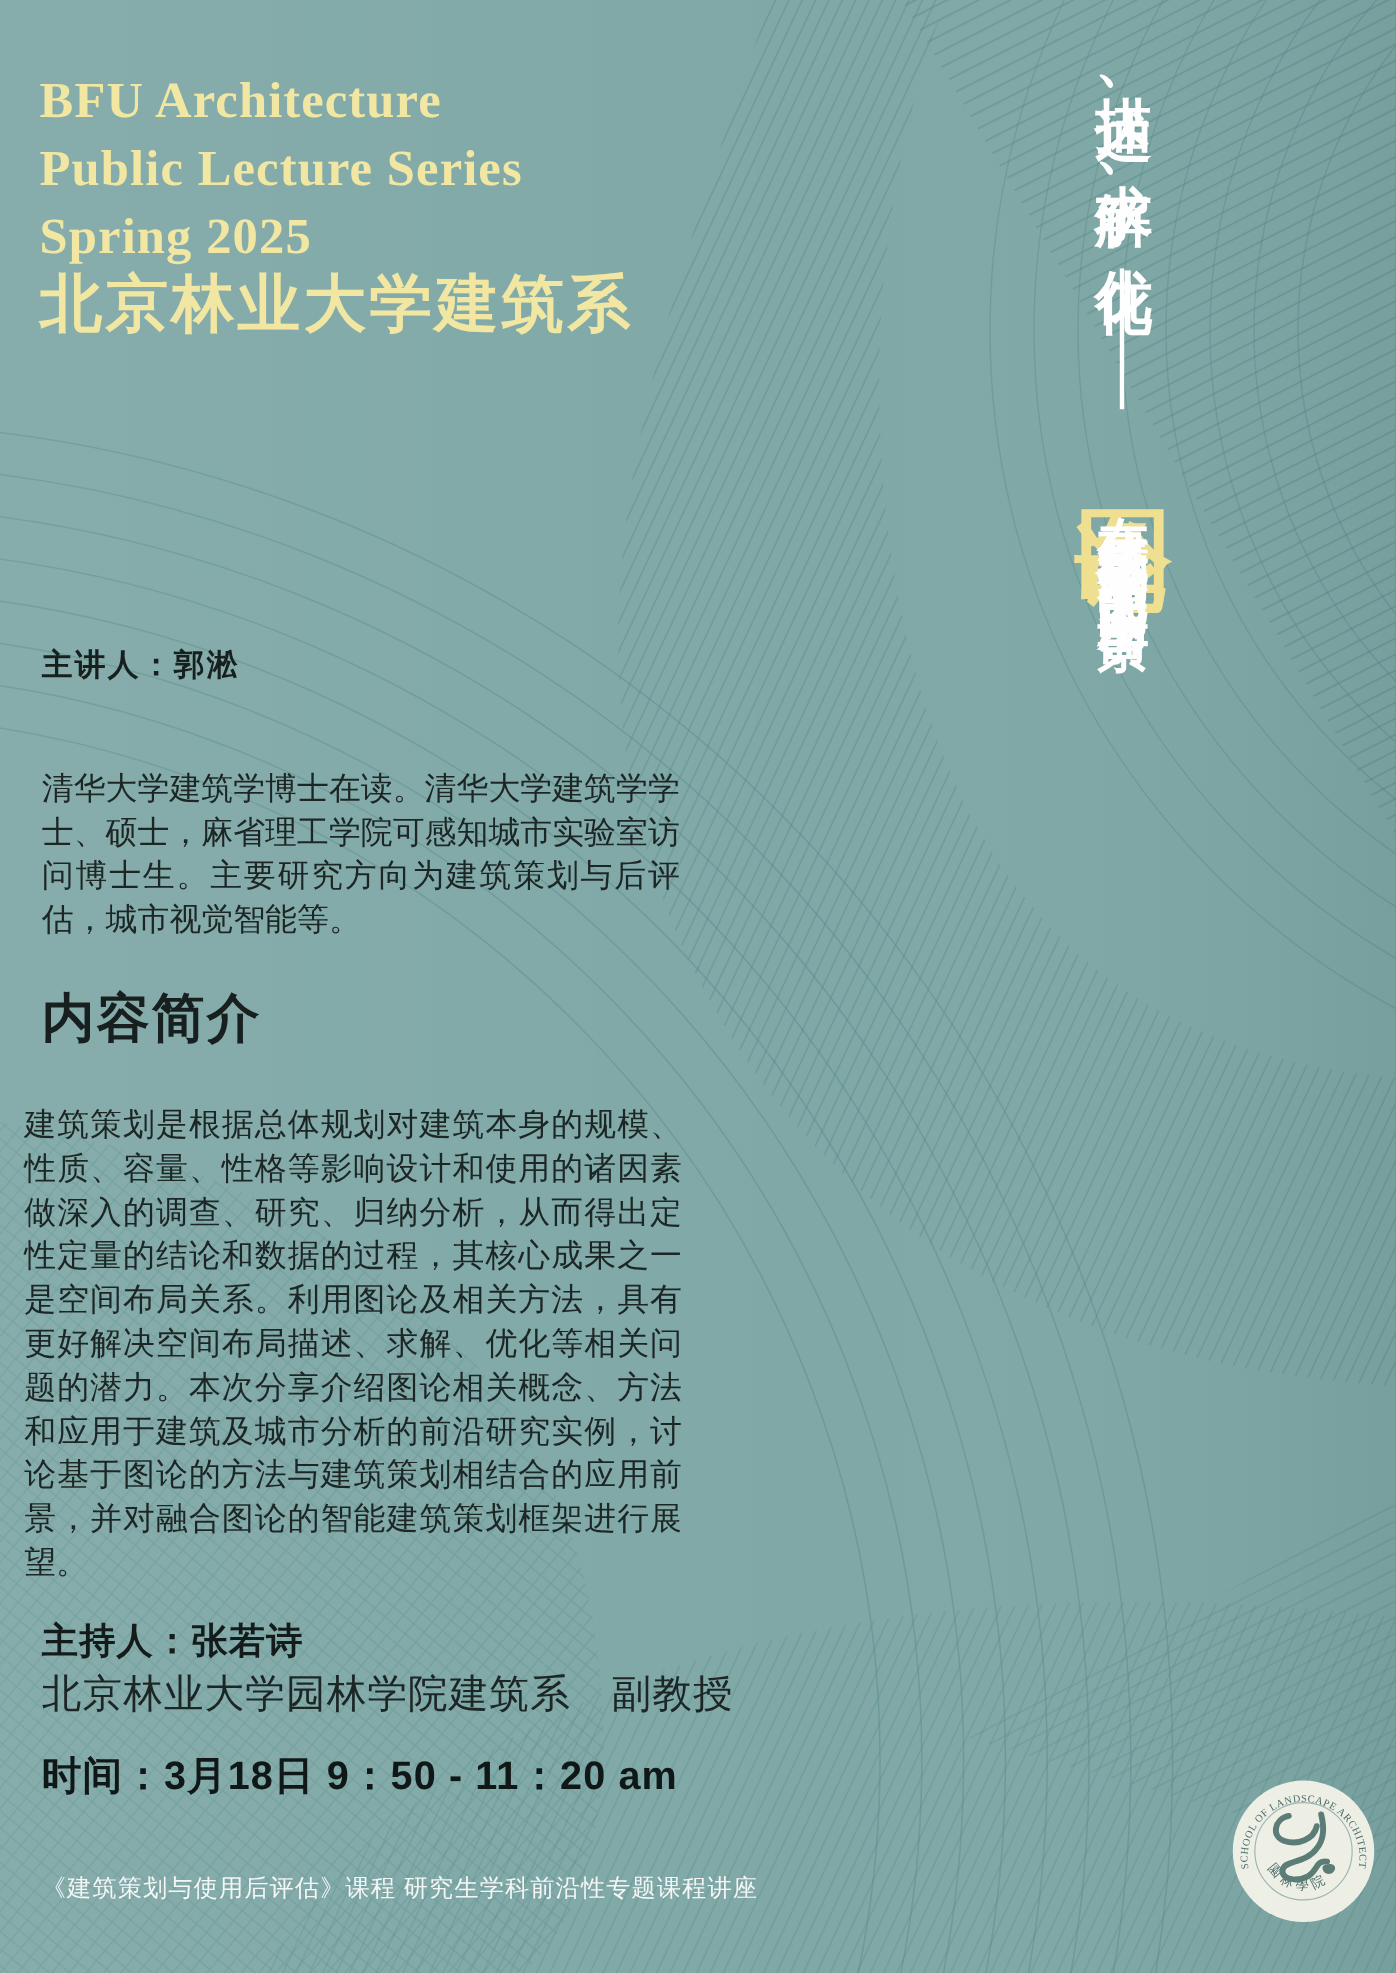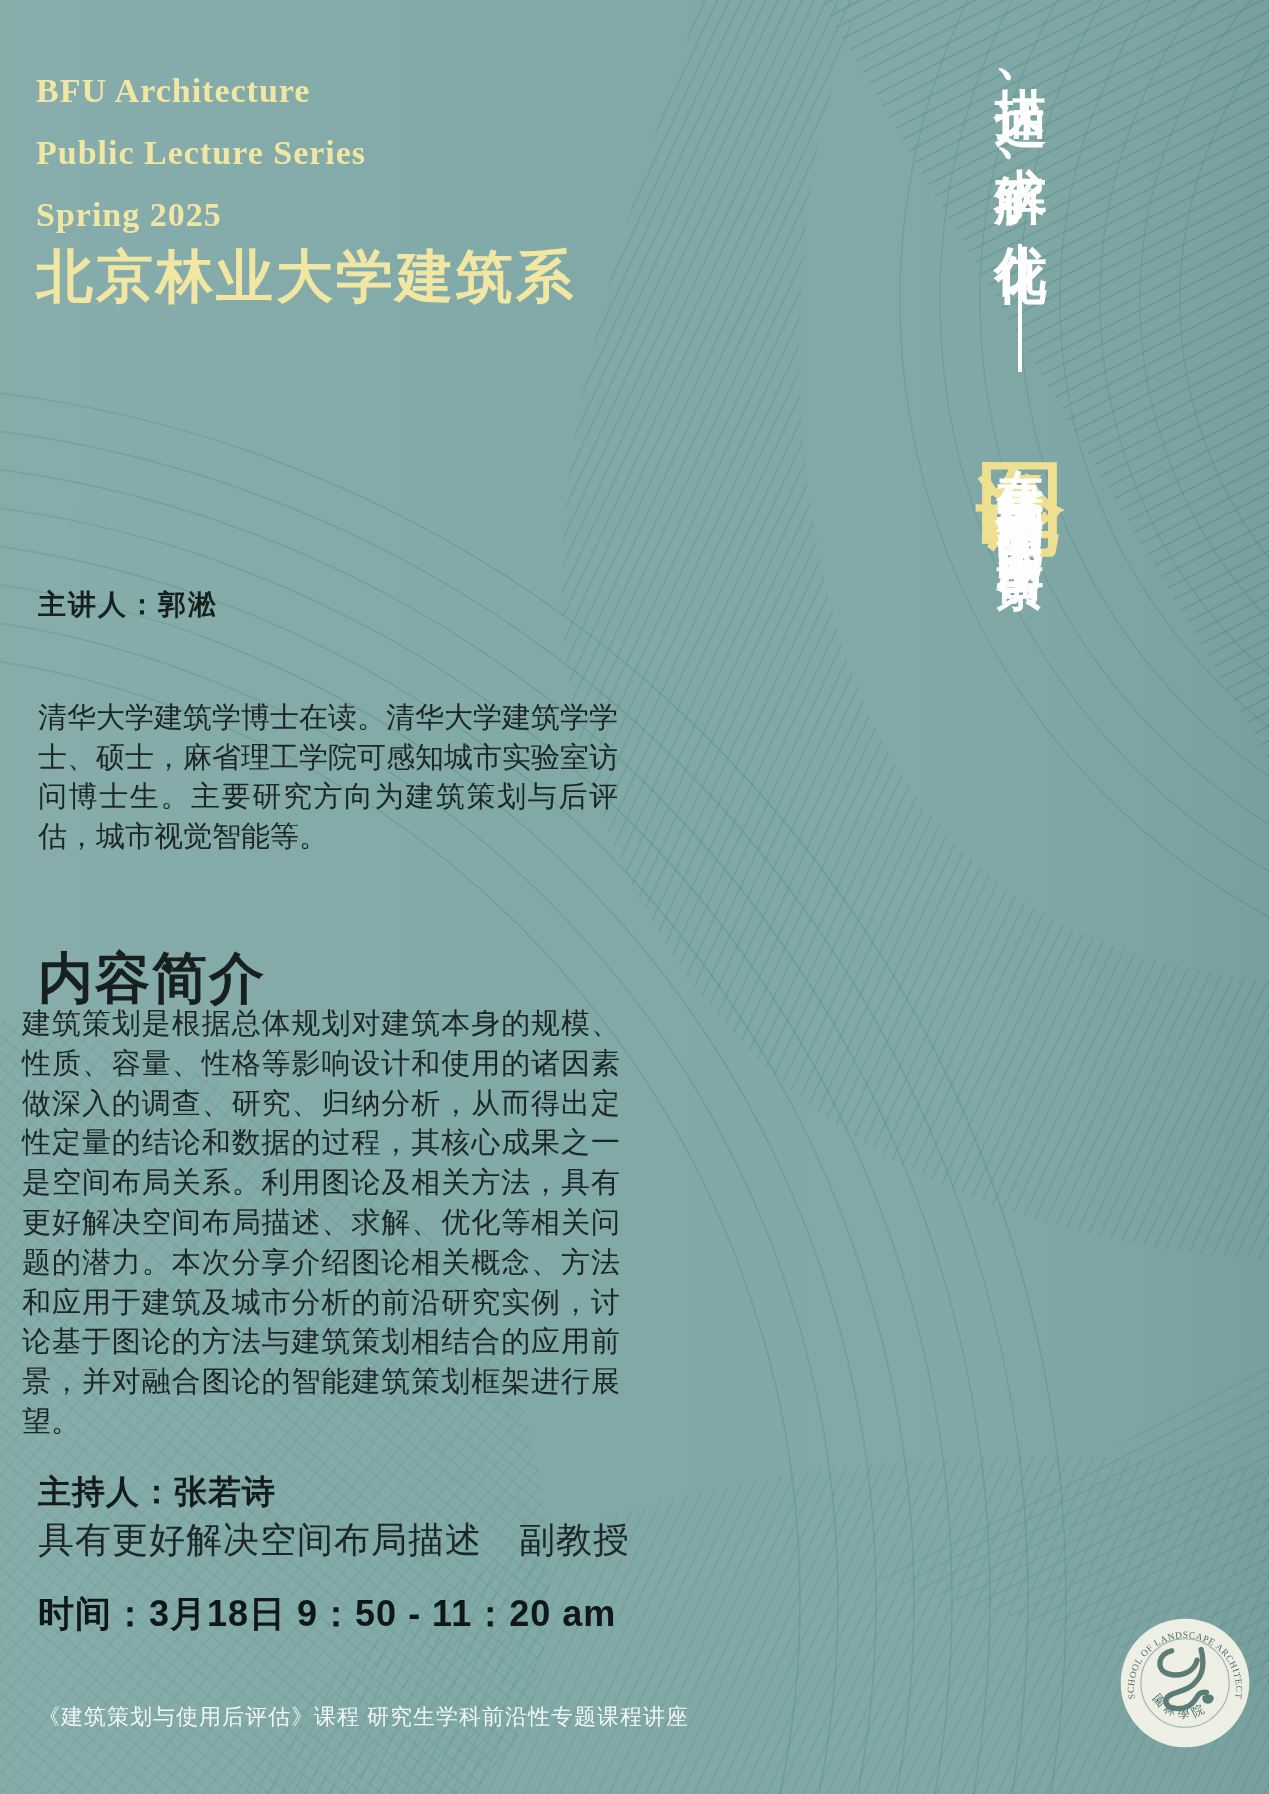--- a/index.html
+++ b/index.html
@@ -12,35 +12,35 @@
   }
   .bg-svg{position:absolute;inset:0;width:100%;height:100%;}
 
   
   .title-block{
     position:absolute;left:36px;top:60px;
     color:#f1e7a3;
     font-family:"Liberation Serif","DejaVu Serif",serif;
     font-weight:bold;
   }
-  .title-en{font-size:34px;line-height:62px;letter-spacing:1px;}
+  .title-en{font-size:46px;line-height:62px;letter-spacing:1px;}
   .title-zh{font-size:57px;line-height:61px;letter-spacing:3px;}
 
   .speaker-heading{
     position:absolute;left:38px;top:586px;
     font-size:28px;font-weight:bold;color:#17201f;letter-spacing:2px;
   }
   .speaker-bio{
     position:absolute;left:38px;top:698px;width:580px;
     font-size:29px;line-height:39.5px;color:#1c2625;
     text-align:justify;word-break:break-all;
   }
   .abstract-heading{
     position:absolute;left:38px;top:894px;
-    font-size:55px;font-weight:bold;color:#17201f;letter-spacing:2px;margin-top:48px;
+    font-size:48px;font-weight:bold;color:#17201f;letter-spacing:2px;
   }
   .abstract-body{
     position:absolute;left:22px;top:1004px;width:598px;
     font-size:29px;line-height:39.8px;color:#1c2625;
     text-align:justify;word-break:break-all;
   }
   .host-heading{
     position:absolute;left:38px;top:1470px;
     font-size:33px;font-weight:bold;color:#141c1b;letter-spacing:1px;
   }
@@ -146,21 +146,21 @@
     <div class="title-zh">北京林业大学建筑系</div>
   </div>
 
   <div class="speaker-heading">主讲人：郭淞</div>
   <div class="speaker-bio">清华大学建筑学博士在读。清华大学建筑学学士、硕士，麻省理工学院可感知城市实验室访问博士生。主要研究方向为建筑策划与后评估，城市视觉智能等。</div>
 
   <div class="abstract-heading">内容简介</div>
   <div class="abstract-body">建筑策划是根据总体规划对建筑本身的规模、性质、容量、性格等影响设计和使用的诸因素做深入的调查、研究、归纳分析，从而得出定性定量的结论和数据的过程，其核心成果之一是空间布局关系。利用图论及相关方法，具有更好解决空间布局描述、求解、优化等相关问题的潜力。本次分享介绍图论相关概念、方法和应用于建筑及城市分析的前沿研究实例，讨论基于图论的方法与建筑策划相结合的应用前景，并对融合图论的智能建筑策划框架进行展望。</div>
 
   <div class="host-heading">主持人：张若诗</div>
-  <div class="host-affiliation">具有更好解决空间布局描述　副教授</div>
+  <div class="host-affiliation">北京林业大学园林学院建筑系　副教授</div>
   <div class="event-time">时间：3月18日  9：50 - 11：20 am</div>
   <div class="footer-note">《建筑策划与使用后评估》课程 研究生学科前沿性专题课程讲座</div>
 
   <div class="side-banner">
     <span class="vtext prefix">描述、求解、优化</span>
     <span class="v-dash"></span>
     <span class="vtext highlight">图论</span>
     <span class="vtext suffix">在建筑策划研究中的应用前景</span>
   </div>
 

